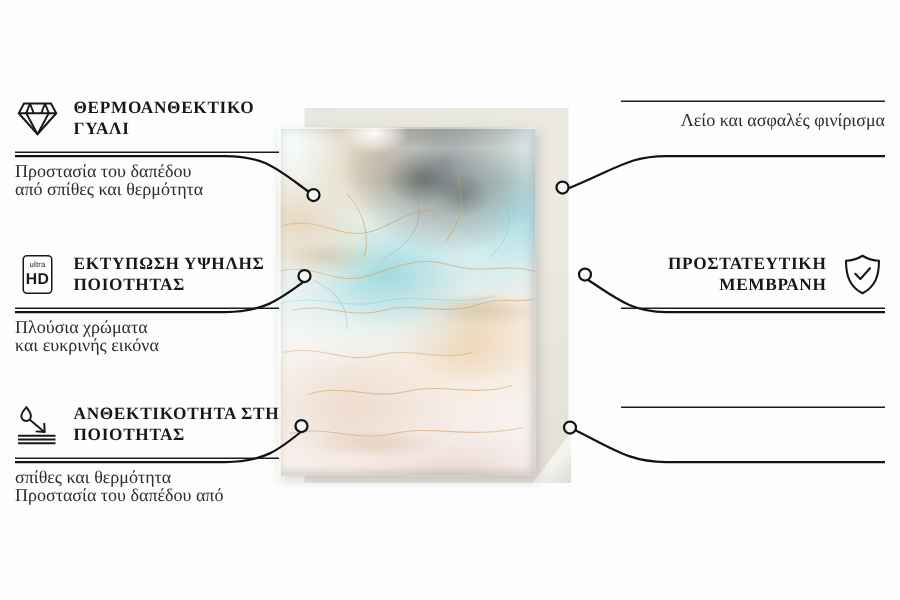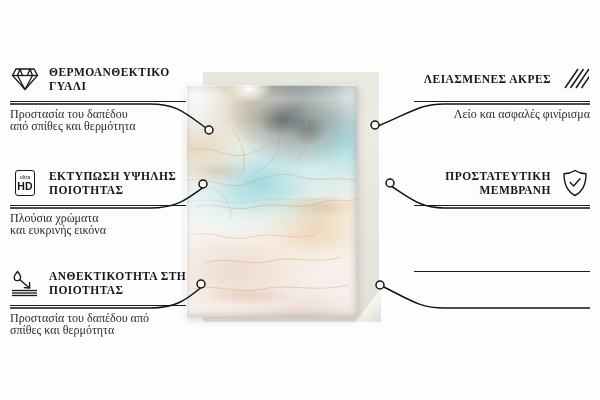--- a/index.html
+++ b/index.html
@@ -201,37 +201,26 @@
           <path d="M19.5,13 L19.8,19 L13.8,18.6" stroke-linejoin="round"></path>
           <path d="M2,21.5 H27"></path>
             <path d="M2,24 H27"></path>
             <path d="M2,26.5 H27"></path>
         </svg>
       </span>
       <span class="title">ΑΝΘΕΚΤΙΚΟΤΗΤΑ ΣΤΗ ΠΟΙΟΤΗΤΑΣ</span>
     </div>
     <div class="rule"></div>
     <div class="desc">
+      <div>σπίθες και θερμότητα</div>
       <div>Προστασία του δαπέδου από</div>
-      <div>σπίθες και θερμότητα</div>
     </div>
   </div>
 
   <div class="feature f-right" style="top:62px">
-    <div class="head">
-      <span class="icon">
-        <svg width="28" height="26" viewBox="0 0 28 26" fill="none" stroke="#16181b" stroke-width="1.5">
-          <path d="M4,22 L17,3"></path>
-            <path d="M9.5,22 L22.5,3"></path>
-            <path d="M15,22 L28,3"></path>
-            <path d="M20.5,22 L33.5,3"></path>
-        </svg>
-      </span>
-      <span class="title">ΛΕΙΑΣΜΕΝΕΣ ΑΚΡΕΣ</span>
-    </div>
     <div class="rule"></div>
     <div class="desc">
       <div>Λείο και ασφαλές φινίρισμα</div>
     </div>
   </div>
 
   <div class="feature f-right" style="top:166px">
     <div class="head">
       <span class="icon">
         <svg width="26" height="28" viewBox="0 0 26 28" fill="none" stroke="#16181b" stroke-width="1.4">

